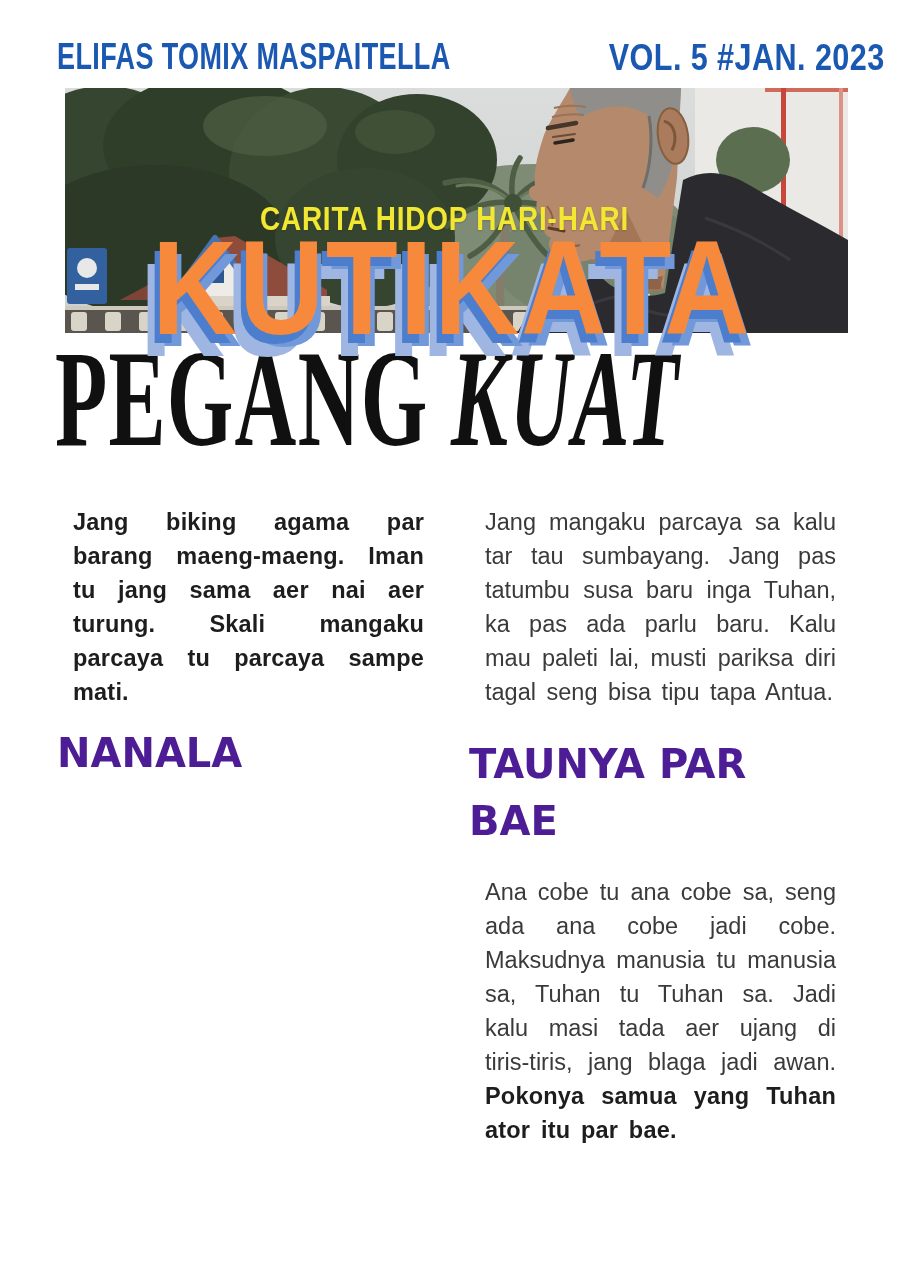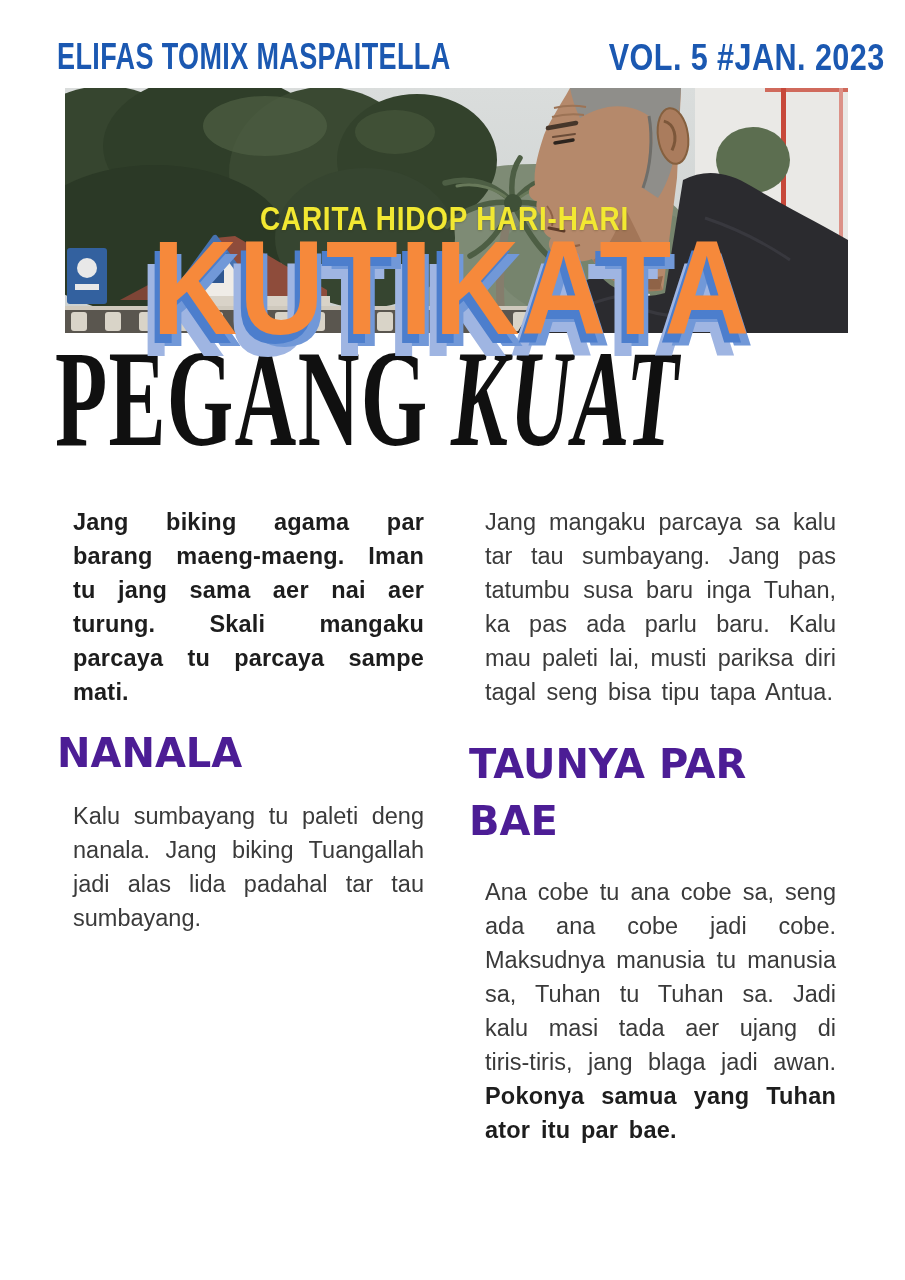--- a/index.html
+++ b/index.html
@@ -169,21 +169,20 @@
 
   <h1 class="headline">
     <span>PEGANG </span><span class="it">KUAT</span>
   </h1>
 
   <section class="col col-left">
     <p class="b">Jang biking agama par barang maeng-maeng. Iman tu jang sama aer nai aer turung. Skali mangaku parcaya tu parcaya sampe mati.</p>
     <h2 class="sec">
       <span>NANALA</span>
     </h2>
-    <p>Kalu sumbayang tu paleti deng nanala. Jang biking Tuangallah jadi alas lida padahal tar tau sumbayang.</p>
   </section>
 
   <section class="col col-right">
     <p>Jang mangaku parcaya sa kalu tar tau sumbayang. Jang pas tatumbu susa baru inga Tuhan, ka pas ada parlu baru. Kalu mau paleti lai, musti pariksa diri tagal seng bisa tipu tapa Antua.</p>
     <h2 class="sec">
       <span>TAUNYA PAR</span>
       <span>BAE</span>
     </h2>
     <p><span>Ana cobe tu ana cobe sa, seng ada ana cobe jadi cobe. Maksudnya manusia tu manusia sa, Tuhan tu Tuhan sa. Jadi kalu masi tada aer ujang di tiris-tiris, jang blaga jadi awan. </span><span class="b">Pokonya samua yang Tuhan ator itu par bae.</span></p>
   </section>

